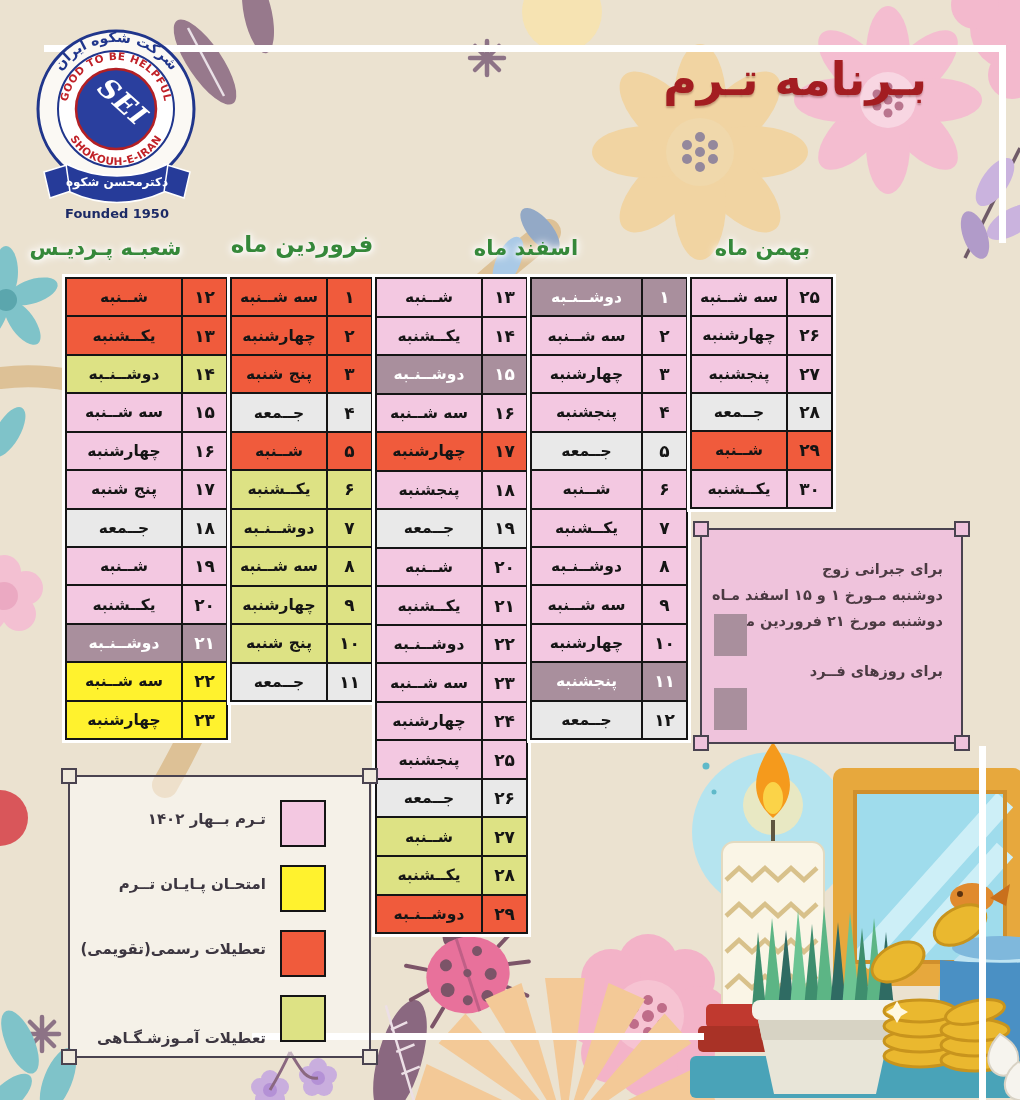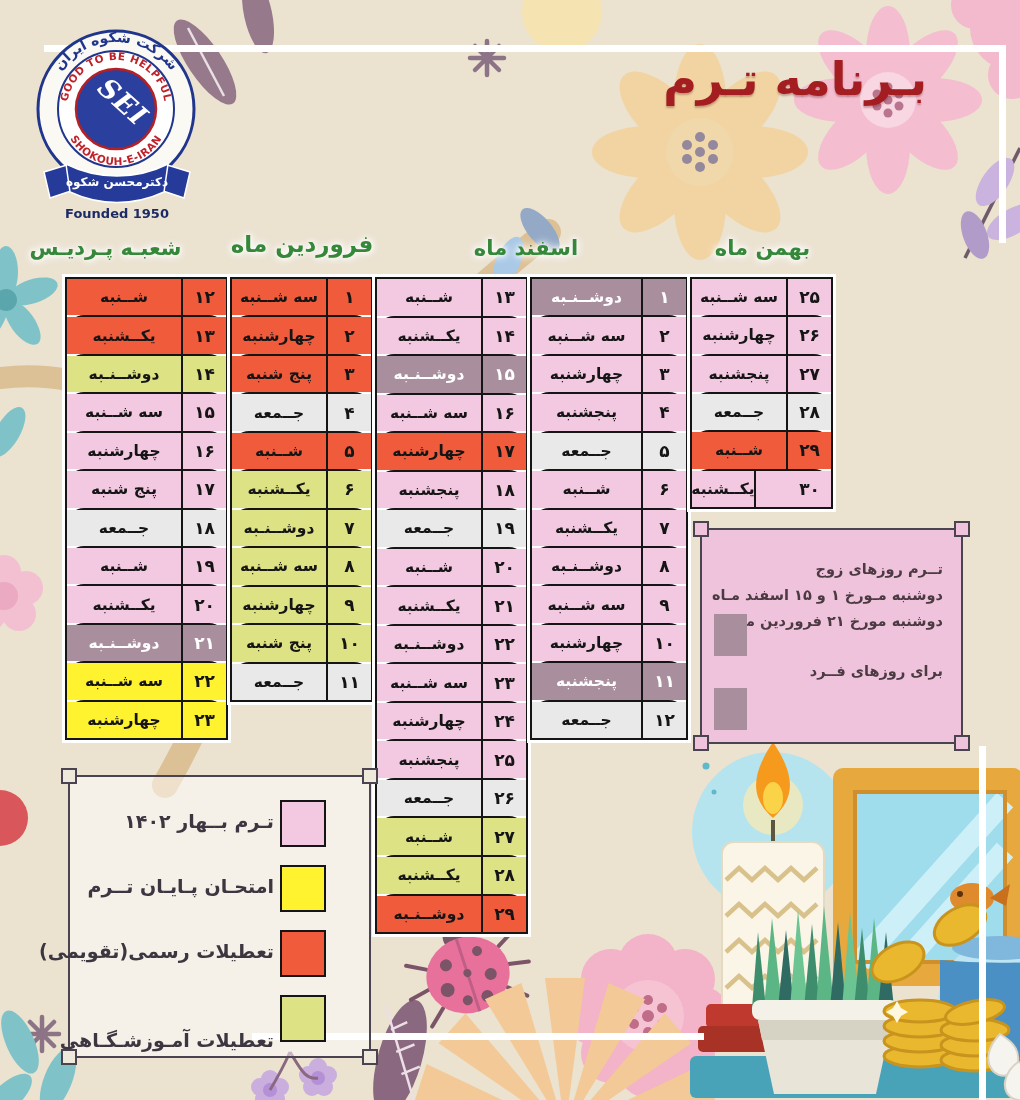--- a/index.html
+++ b/index.html
@@ -20,21 +20,21 @@
 
   .month-header{position:absolute;z-index:2;color:#35883a;font-weight:bold;font-size:21px;white-space:nowrap;
                 text-align:center;direction:rtl;text-shadow:0 0 5px #fff,0 0 9px #fff,0 0 12px #fff;}
   #mh-bahman{top:236px;left:690px;width:145px;}
   #mh-esfand{top:236px;left:452px;width:148px;}
   #mh-farvardin{top:231px;left:228px;width:148px;font-size:23px;}
   #mh-pardis{top:236px;left:28px;width:155px;}
 
   .cal-table{position:absolute;z-index:2;display:flex;flex-direction:column;box-sizing:border-box;
              border:2px solid #151515;outline:3px solid #ffffff;background:#fff;}
-  .cal-row{flex:1;display:flex;border-top:2px solid #151515;min-height:0;border-radius:17px;}
+  .cal-row{flex:1;display:flex;border-top:2px solid #151515;min-height:0;}
   .cal-row:first-child{border-top:none;}
   .day-cell{flex:1;display:flex;align-items:center;justify-content:center;direction:rtl;
             font-size:15.5px;font-weight:bold;overflow:hidden;white-space:nowrap;}
   .num-cell{width:43px;border-left:2px solid #151515;display:flex;align-items:center;justify-content:center;
             font-size:17px;font-weight:bold;direction:rtl;}
   #tbl-pardis{left:65px;top:277px;width:163px;height:463px;}
   #tbl-farvardin{left:230px;top:277px;width:143px;height:425px;}
   #tbl-esfand2{left:375px;top:277px;width:153px;height:657px;}
   #tbl-esfand1{left:530px;top:277px;width:158px;height:463px;}
   #tbl-bahman{left:690px;top:277px;width:143px;height:232px;}
@@ -48,22 +48,22 @@
   #note-box .fancy-corner{background:#efc3dc;}
   .note-text{position:absolute;right:0;top:26px;width:100%;box-sizing:border-box;padding:0 18px 0 52px;}
   .note-line{direction:rtl;text-align:right;font-size:14.5px;font-weight:bold;color:#4b3a42;line-height:26px;white-space:nowrap;}
   .note-gap{margin-top:24px;}
   .note-swatch{position:absolute;left:12px;width:33px;height:42px;}
   #note-sw1{top:84px;} #note-sw2{top:158px;}
 
   #legend-box{left:68px;top:775px;width:303px;height:283px;background:rgba(255,255,255,0.5);}
   #legend-box .fancy-corner{background:#efe9dc;}
   .legend-swatch{position:absolute;left:210px;width:46px;height:47px;border:2px solid #151515;box-sizing:border-box;}
-  .legend-label{position:absolute;left:8px;width:196px;direction:rtl;text-align:right;
-                font-size:19px;font-weight:bold;color:#3c3640;white-space:nowrap;}
+  .legend-label{position:absolute;left:0;width:196px;direction:rtl;text-align:right;
+                font-size:15px;font-weight:bold;color:#3c3640;white-space:nowrap;}
   .li-1 .legend-swatch{top:23px;} .li-1 .legend-label{top:33px;}
   .li-2 .legend-swatch{top:88px;} .li-2 .legend-label{top:98px;}
   .li-3 .legend-swatch{top:153px;} .li-3 .legend-label{top:163px;}
   .li-4 .legend-swatch{top:218px;} .li-4 .legend-label{top:228px;margin-top:24px;}
 </style>
 </head>
 <body>
 
 <div class="poster">
 
@@ -633,31 +633,31 @@
       <div class="cal-row">
         <div class="day-cell" style="background: rgb(233, 233, 233); color: rgb(21, 21, 21);">جــمعه</div>
         <div class="num-cell" style="background: rgb(233, 233, 233); color: rgb(21, 21, 21);">۲۸</div>
       </div>
       <div class="cal-row">
         <div class="day-cell" style="background: rgb(240, 91, 60); color: rgb(21, 21, 21);">شــنبه</div>
         <div class="num-cell" style="background: rgb(240, 91, 60); color: rgb(21, 21, 21);">۲۹</div>
       </div>
       <div class="cal-row">
         <div class="day-cell" style="background: rgb(243, 200, 225); color: rgb(21, 21, 21);">یکــشنبه</div>
-        <div class="num-cell" style="background: rgb(243, 200, 225); color: rgb(21, 21, 21); padding-left: 32px;">۳۰</div>
+        <div class="num-cell" style="background: rgb(243, 200, 225); color: rgb(21, 21, 21);">۳۰</div>
       </div>
     </div>
 
   <div class="fancy-box" id="note-box">
     <span class="fancy-corner fc-tl"></span>
     <span class="fancy-corner fc-tr"></span>
     <span class="fancy-corner fc-bl"></span>
     <span class="fancy-corner fc-br"></span>
     <div class="note-text">
-      <div class="note-line">تــرم روزهای زوج</div>
+      <div class="note-line">برای جبرانی زوج</div>
       <div class="note-line">دوشنبه مـورخ ۱ و ۱۵ اسفند مـاه</div>
       <div class="note-line">دوشنبه مورخ ۲۱ فروردین ماه</div>
       <div class="note-line note-gap">برای روزهای فــرد</div>
     </div>
     <div class="note-swatch" id="note-sw1" style="background: rgb(169, 143, 157);"></div>
     <div class="note-swatch" id="note-sw2" style="background: rgb(169, 143, 157);"></div>
   </div>
 
   <div class="fancy-box" id="legend-box">
     <span class="fancy-corner fc-tl"></span>

